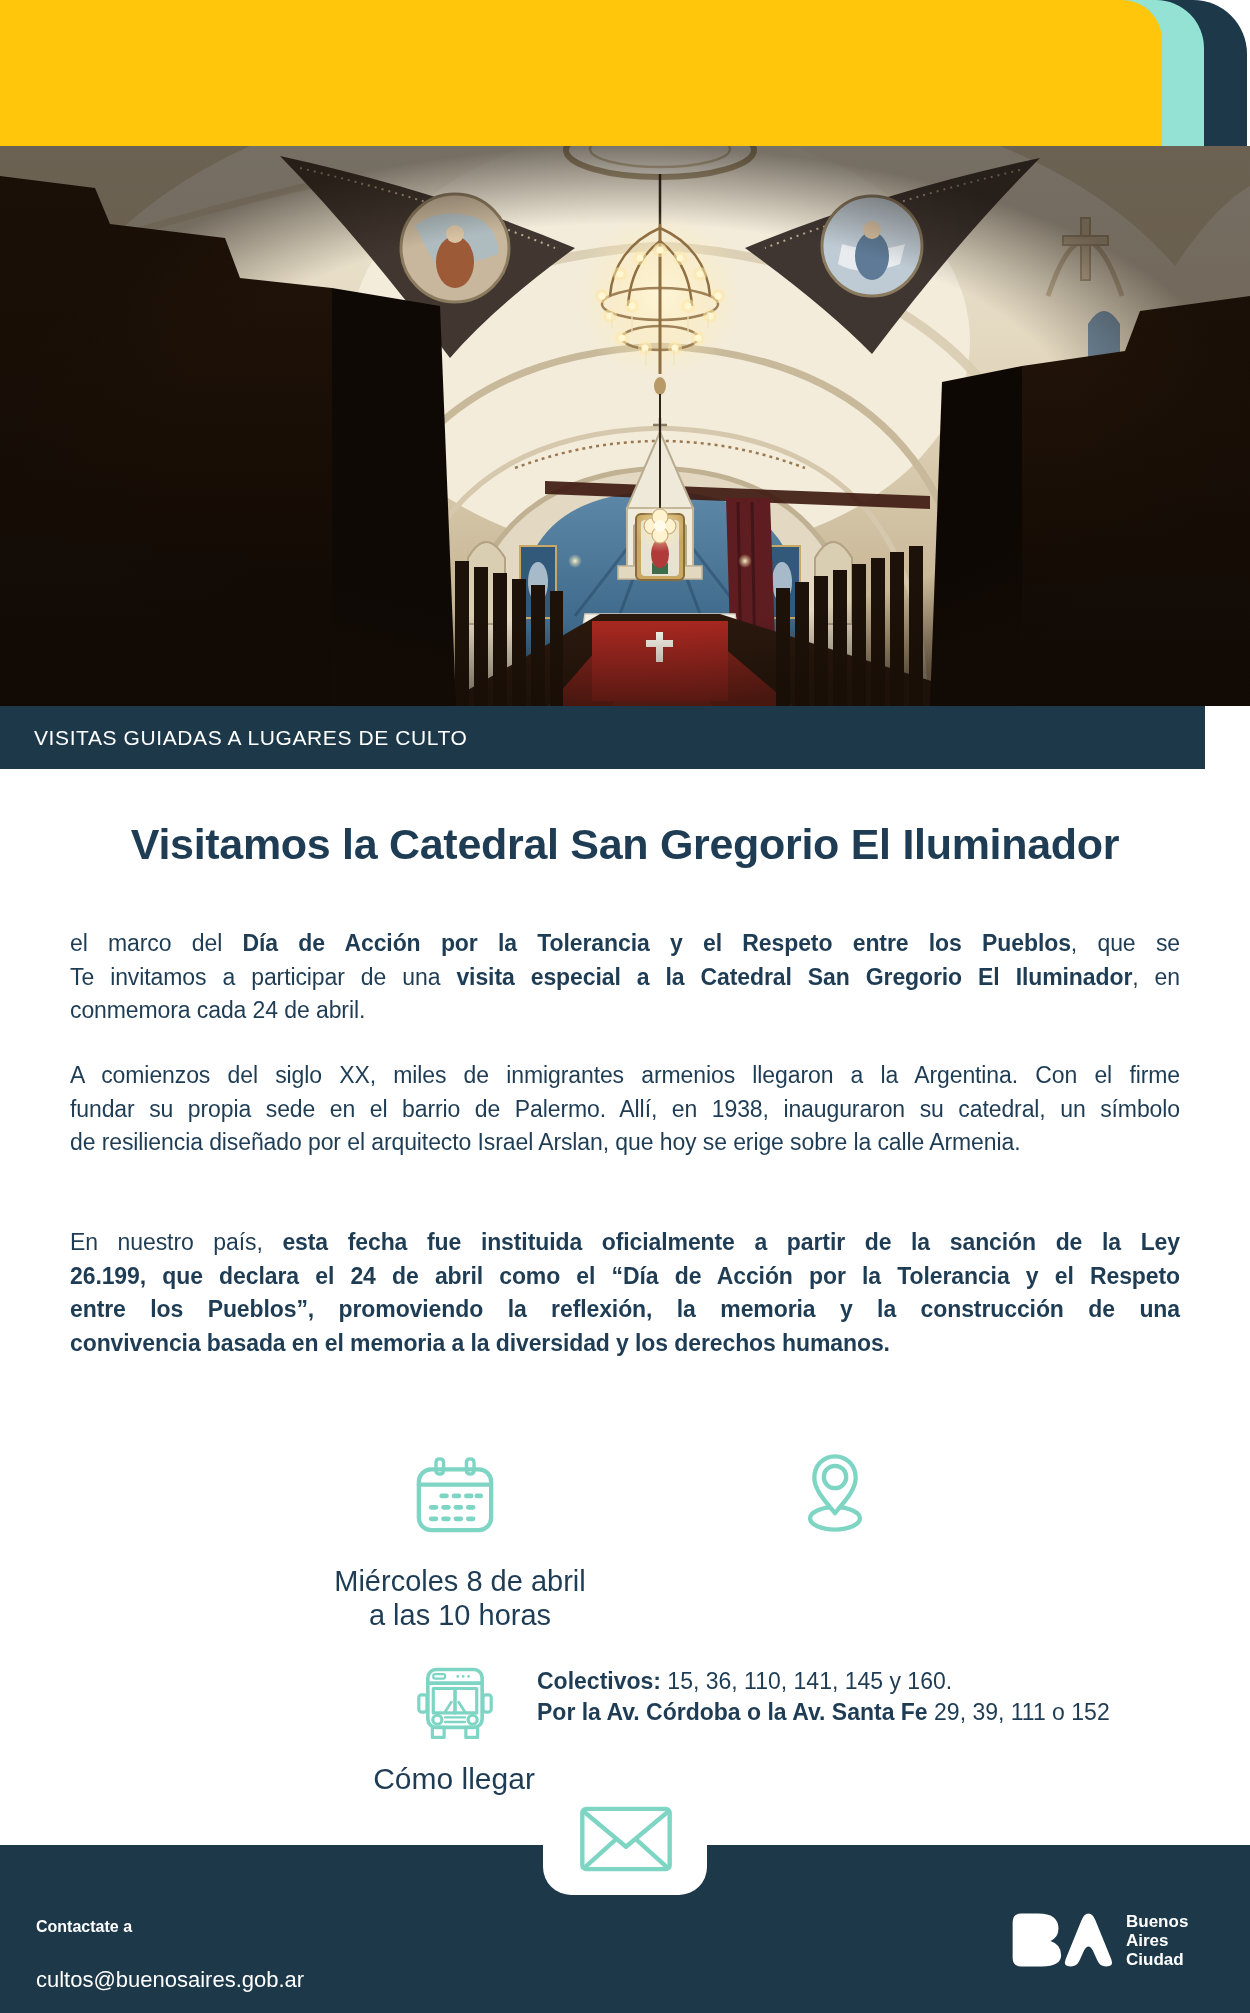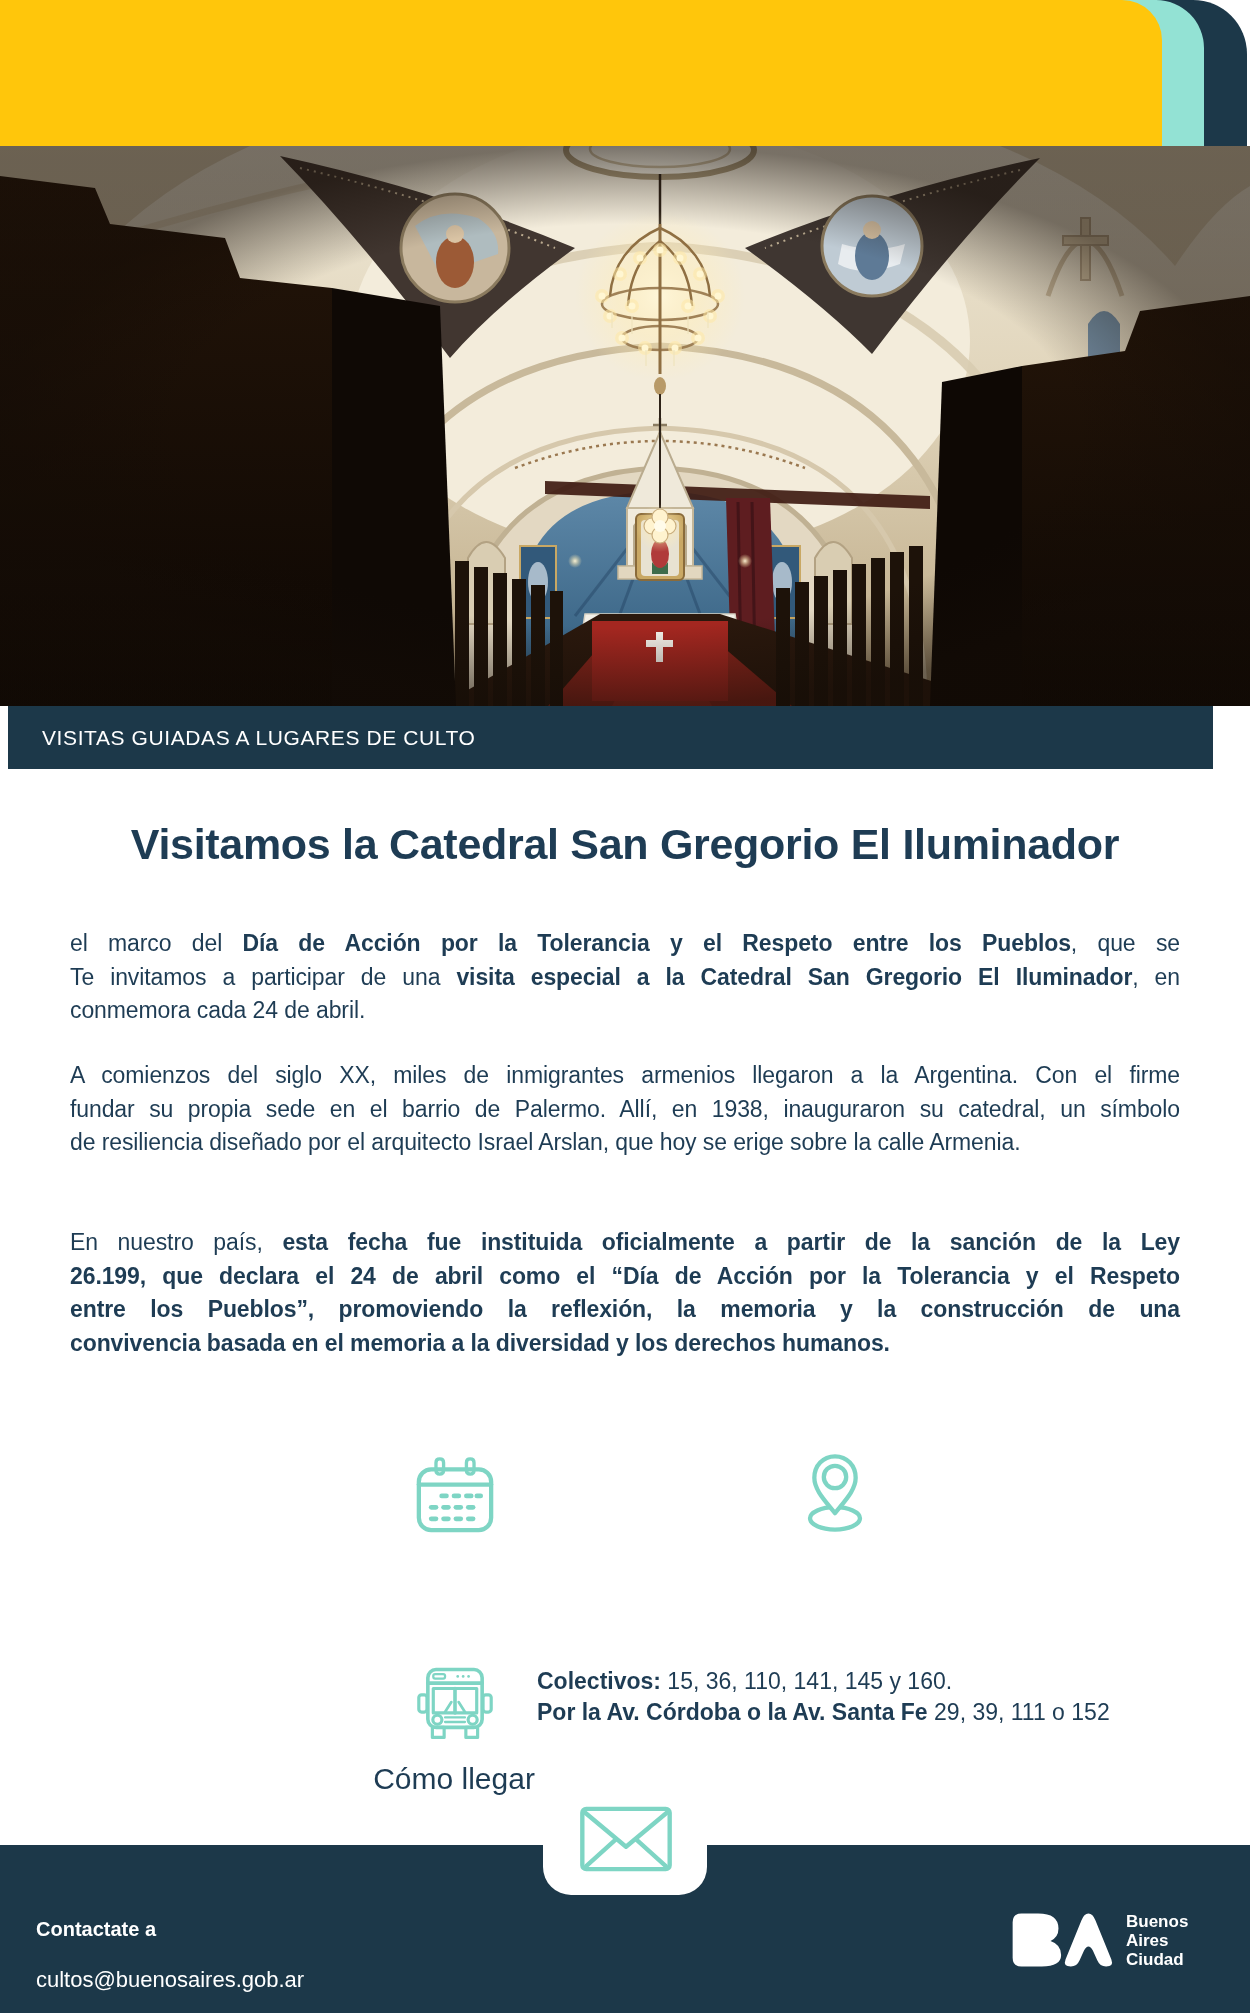--- a/index.html
+++ b/index.html
@@ -7,21 +7,21 @@
         font-family:"Liberation Sans", sans-serif;color:#1E3C54;}
   
   .band{position:absolute;top:0;left:0;height:146px;}
   .band-navy{width:1247px;background:#1C3849;border-top-right-radius:54px;}
   .band-teal{width:1204px;background:#93E2D4;border-top-right-radius:48px;}
   .band-yellow{width:1162px;background:#FFC60B;border-top-right-radius:40px;}
   
   .photo{position:absolute;top:146px;left:0;width:1250px;height:560px;overflow:hidden;background:#D8CCB2;}
   .photo svg{display:block;width:1250px;height:560px;}
   
-  .strip{position:absolute;top:706px;left:8px;width:1205px;height:63px;background:#1C3849;
+  .strip{position:absolute;top:706px;left:0;width:1205px;height:63px;background:#1C3849;
          display:flex;align-items:center;}
   .strip span{color:#FFFFFF;font-size:21px;letter-spacing:0.6px;padding-left:34px;}
   
   .title{position:absolute;top:820px;left:0;width:1250px;text-align:center;
          font-size:43px;font-weight:bold;letter-spacing:-0.3px;color:#1E3C54;}
   
   .para{position:absolute;left:70px;width:1110px;font-size:23px;line-height:33.5px;
         letter-spacing:-0.1px;color:#1E3C54;}
   .para .jline{text-align:justify;text-align-last:justify;}
   .para .jline-last{text-align:justify;text-align-last:left;}
@@ -32,21 +32,21 @@
   .icon svg{display:block;}
   .caption{position:absolute;transform:translateX(-50%);text-align:center;
            font-size:29px;line-height:34px;color:#1E3C54;white-space:nowrap;}
   
   .bus-text{position:absolute;left:537px;top:1666px;font-size:23px;line-height:31px;color:#1E3C54;white-space:nowrap;}
   
   .footer{position:absolute;top:1845px;left:0;width:1250px;height:168px;background:#1C3849;}
   .notch{position:absolute;top:1845px;left:543px;width:164px;height:50px;background:#FFFFFF;
          border-bottom-left-radius:28px;border-bottom-right-radius:28px;}
   .envelope{position:absolute;left:579px;top:1806px;}
-  .contact-label{position:absolute;left:36px;top:1918px;color:#FFFFFF;font-size:20px;font-weight:bold;}
+  .contact-label{position:absolute;left:36px;top:1918px;color:#FFFFFF;font-size:16px;font-weight:bold;}
   .contact-email{position:absolute;left:36px;top:1950px;color:#FFFFFF;font-size:22px;margin-top:17px;}
   .ba-logo{position:absolute;left:1010px;top:1908px;width:220px;height:70px;}
   .ba-glyph{position:absolute;left:0;top:2px;}
   .ba-lines{position:absolute;left:116px;top:4px;color:#FFFFFF;font-size:17px;font-weight:bold;line-height:19px;}
 </style>
 </head>
 <body>
 
 <div class="page">
 
@@ -322,20 +322,24 @@
           <line x1="30" y1="54" x2="35" y2="54"></line>
           <line x1="43" y1="54" x2="48" y2="54"></line>
           <line x1="56" y1="54" x2="61" y2="54"></line>
         <line x1="17" y1="66" x2="22" y2="66"></line>
           <line x1="30" y1="66" x2="35" y2="66"></line>
           <line x1="43" y1="66" x2="48" y2="66"></line>
           <line x1="56" y1="66" x2="61" y2="66"></line>
       </g>
     </svg>
   </div>
+  <div class="caption" style="left:460px;top:1564px;">
+    <div>Miércoles 8 de abril</div>
+    <div>a las 10 horas</div>
+  </div>
 
   <div class="icon" style="left:804px;top:1445px;">
     <svg width="62" height="95" viewBox="0 0 72 96" fill="none" stroke="#7ED5C4" stroke-width="5" stroke-linecap="round" stroke-linejoin="round">
       <ellipse cx="36" cy="78" rx="29" ry="13"></ellipse>
       <path d="M36,6 C22,6 12,17 12,31 C12,45 24,57 36,72 C48,57 60,45 60,31 C60,17 50,6 36,6 Z" fill="#FFFFFF"></path>
       <circle cx="36" cy="30" r="13"></circle>
     </svg>
   </div>
 
   <div class="icon" style="left:417px;top:1664px;">

